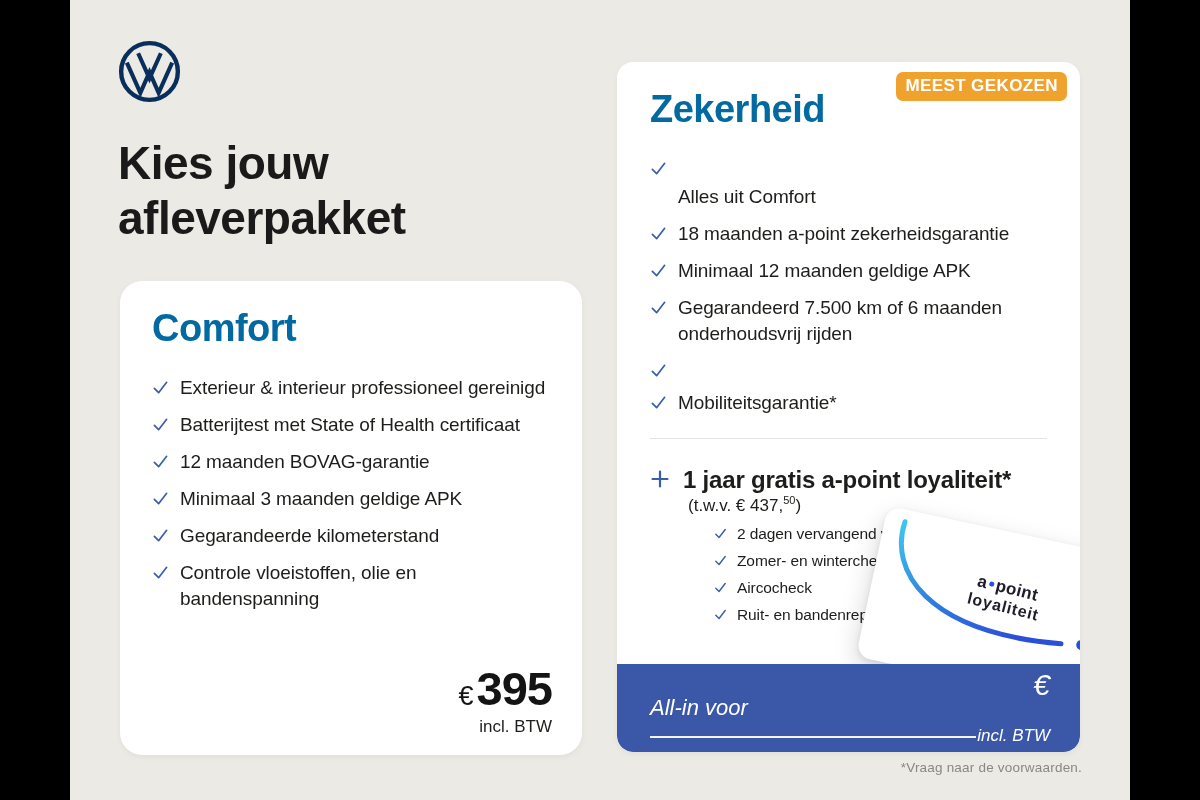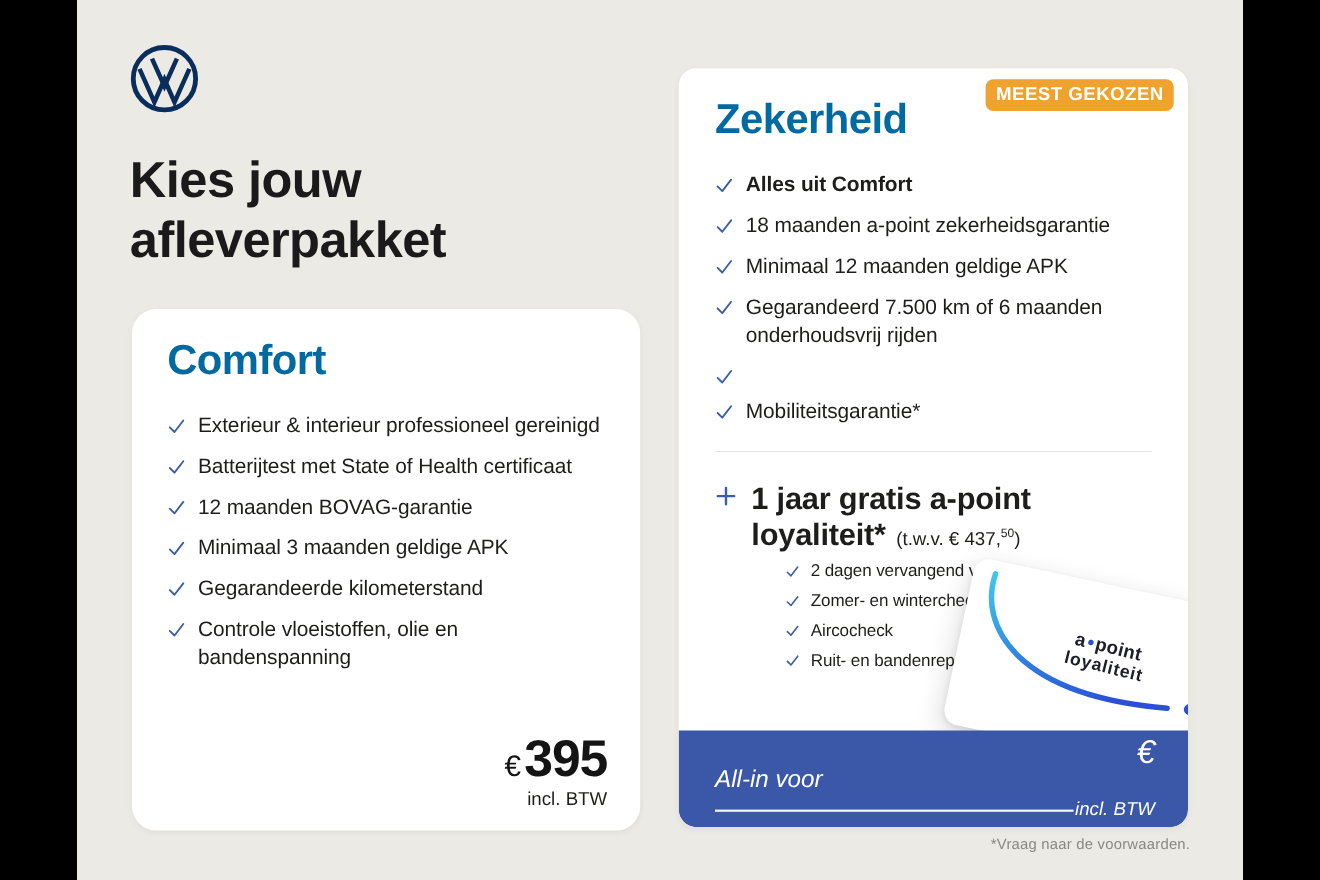--- a/index.html
+++ b/index.html
@@ -30,27 +30,27 @@
   .badge {
     position:absolute; top:10px; right:13px; background:#F0A22E; color:#fff;
     font-size:17px; font-weight:700; letter-spacing:0.4px;
     padding:4px 9px 5px; border-radius:7px;
   }
 
   .feature-list { margin-top:25px; }
   .li { display:flex; gap:11px; margin-bottom:11px; align-items:flex-start; }
   .li .check { flex:0 0 17px; margin-top:4px; }
   .li-text { font-size:19px; line-height:26px; color:#1d1d1b; letter-spacing:-0.1px; }
-  .li.bold .li-text { font-weight:700; }
+  .li.bold .li-text { font-weight:400;margin-top:28px; }
 
   .divider { border:none; border-top:1px solid #e4e4e2; margin:22px 3px 0 0; }
 
   .bonus-row { display:flex; align-items:flex-start; gap:13px; margin-top:27px; }
   .plus-icon { flex:0 0 20px; margin-top:3px; }
-  .bonus-title { font-size:28px; font-weight:700; color:#1d1d1b; letter-spacing:-0.2px; }
+  .bonus-title { font-size:24px; font-weight:700; color:#1d1d1b; letter-spacing:-0.2px; }
   .bonus-value { font-size:17px; font-weight:500; color:#1d1d1b; margin-left:5px; white-space:nowrap; }
   .bonus-value sup { font-size:11px; }
 
   .inclusief { margin:16px 0 0 64px; font-size:17px; font-weight:600; color:#2F55A8; }
   .sub-list { margin:8px 0 0 64px; position:relative; z-index:1; }
   .sub-list .li { gap:10px; margin-bottom:7px; }
   .sub-list .check { flex:0 0 13px; margin-top:3px; }
   .sub-list .li-text { font-size:15.5px; line-height:20px; }
 
   

